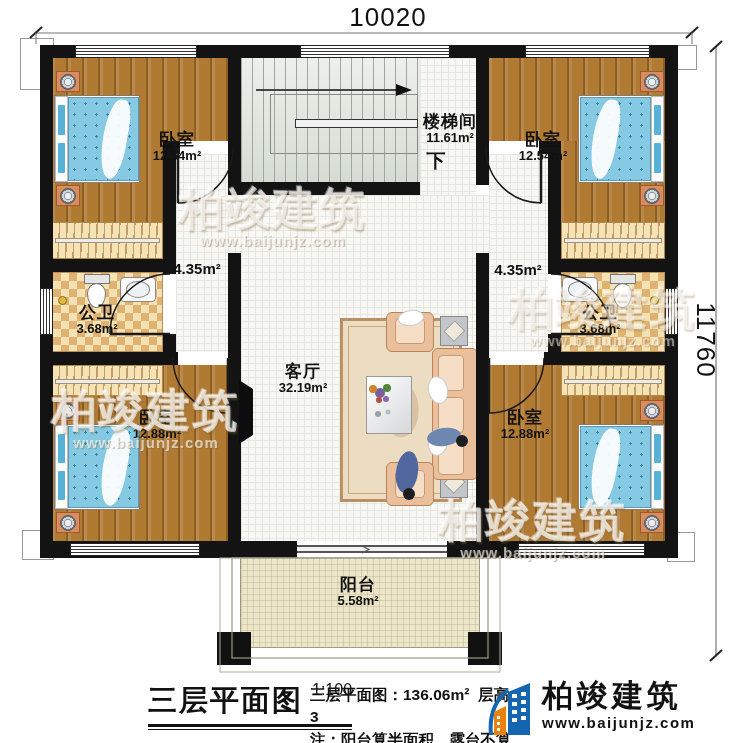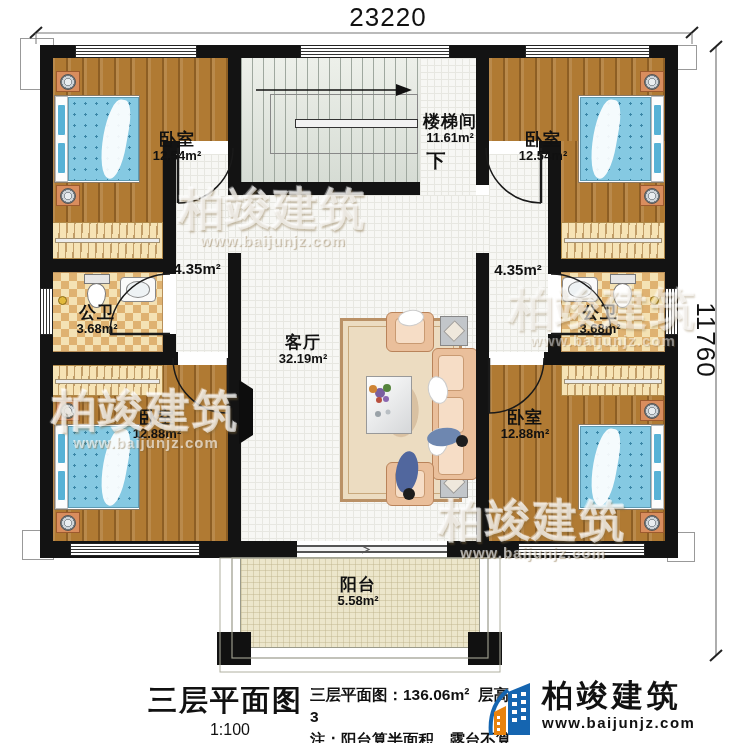--- a/index.html
+++ b/index.html
@@ -71,21 +71,21 @@
   .dimv{transform:translate(-50%,-50%) rotate(90deg);}
   
   .wm{position:absolute;z-index:30;color:rgba(255,255,255,.62);text-align:center;pointer-events:none;line-height:1;}
   .wm .wn{font-size:45px;font-weight:900;letter-spacing:2px;
       text-shadow:1px 2px 2px rgba(130,105,60,.40),-1px -1px 1px rgba(255,255,255,.55);}
   .wm .wu{font-size:15px;font-weight:800;margin-top:2px;letter-spacing:1px;
       text-shadow:1px 1px 1px rgba(130,105,60,.45);}
   .wm.dim2{opacity:.75;}
   
   .tblock{position:absolute;left:148px;top:681px;z-index:40;}
-  .trow{display:flex;align-items:center;flex-direction:column;}
+  .trow{display:flex;align-items:flex-start;}
   .t1{font-size:29px;font-weight:bold;letter-spacing:2px;}
   .t2{font-size:16px;margin-left:9px;padding-bottom:2px;}
   .tline1{height:3px;background:#111;margin-top:3px;}
   .tline2{height:1px;background:#111;margin-top:2px;}
   .info{position:absolute;left:310px;top:684px;width:215px;z-index:40;font-size:15.5px;font-weight:bold;line-height:1.45;}
   .logo{position:absolute;left:488px;top:680px;display:flex;align-items:flex-start;z-index:41;}
   .logo-txt{margin-left:6px;}
   .logo-name{font-size:31px;font-weight:900;letter-spacing:4px;line-height:1.05;}
   .logo-url{font-size:15px;font-weight:bold;letter-spacing:1.5px;margin-top:1px;}
   svg.overlay{position:absolute;left:0;top:0;z-index:10;pointer-events:none;}
@@ -306,38 +306,38 @@
     <div class="ar" style="font-size:15px">4.35m²</div>
   </div>
   <div class="rl" style="left:97px;top:320px">
     <div class="nm">公卫</div>
     <div class="ar">3.68m²</div>
   </div>
   <div class="rl" style="left:600px;top:320px">
     <div class="nm">公卫</div>
     <div class="ar">3.68m²</div>
   </div>
-  <div class="rl" style="left:303px;top:350px">
+  <div class="rl" style="left:303px;top:379px">
     <div class="nm">客厅</div>
     <div class="ar">32.19m²</div>
   </div>
   <div class="rl" style="left:157px;top:425px">
     <div class="nm">卧室</div>
     <div class="ar">12.88m²</div>
   </div>
   <div class="rl" style="left:525px;top:425px">
     <div class="nm">卧室</div>
     <div class="ar">12.88m²</div>
   </div>
   <div class="rl" style="left:358px;top:592px">
     <div class="nm">阳台</div>
     <div class="ar">5.58m²</div>
   </div>
 
-  <div class="dim" style="left:388px;top:17px">23220</div>
+  <div class="dim" style="left:388px;top:17px">10020</div>
   <div class="dim dimv" style="left:705px;top:340px">11760</div>
 
   <div class="wm" style="left:168px;top:186px;width:210px">
     <div class="wn">柏竣建筑</div>
     <div class="wu">www.baijunjz.com</div>
   </div>
   <div class="wm dim2" style="left:498px;top:286px;width:210px">
     <div class="wn">柏竣建筑</div>
     <div class="wu">www.baijunjz.com</div>
   </div>

